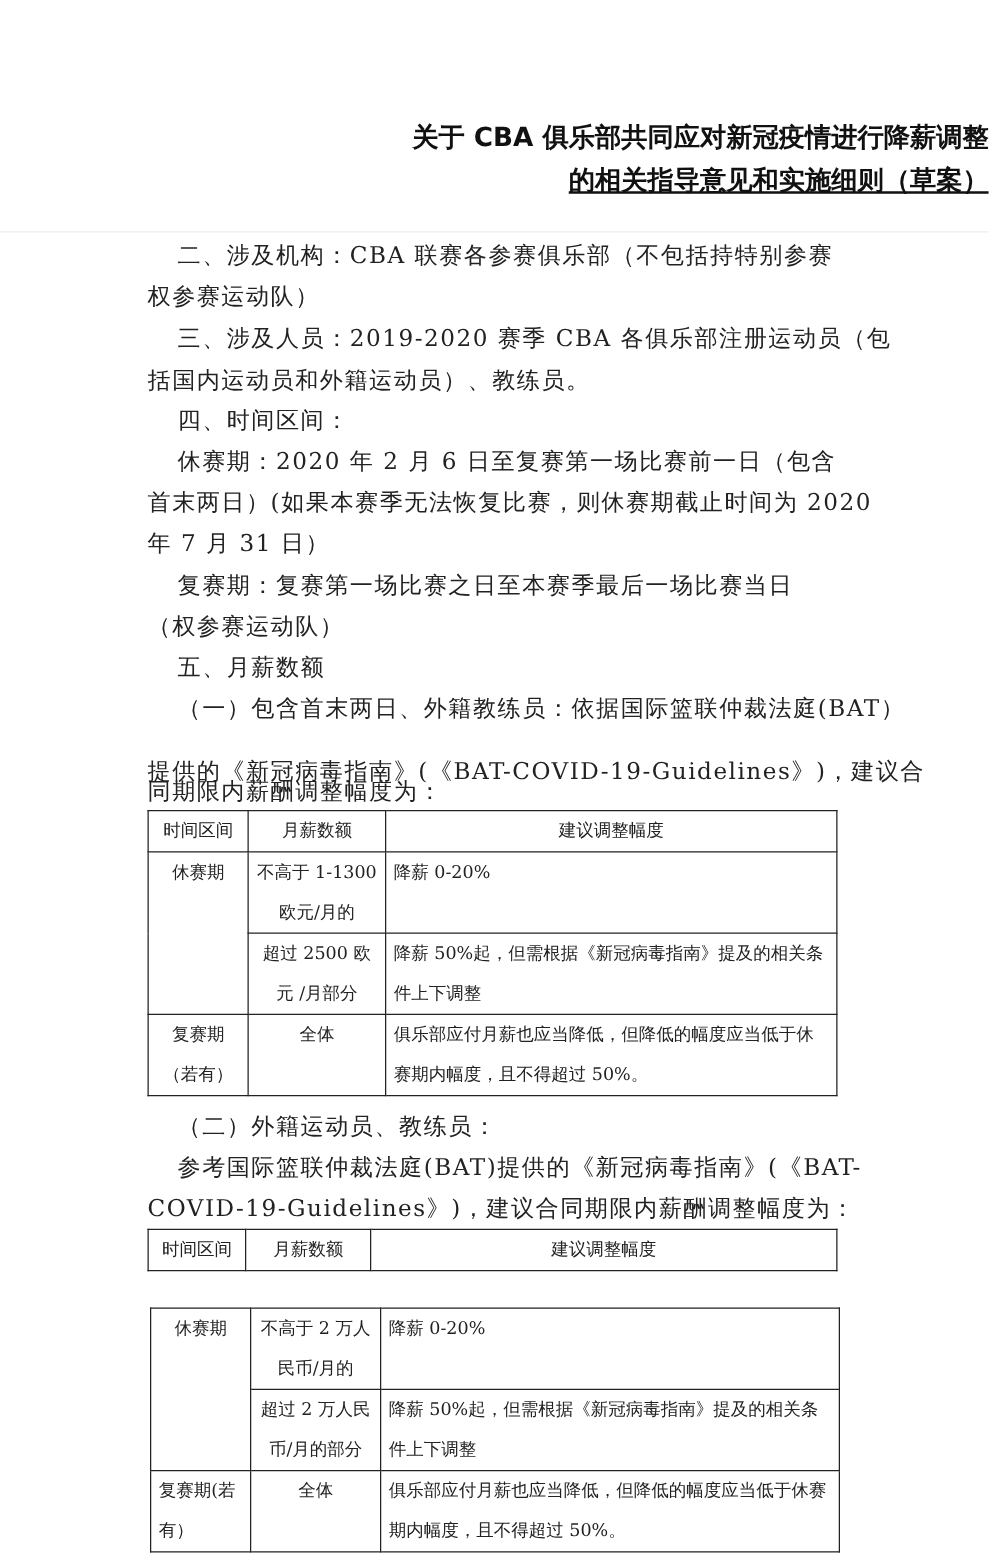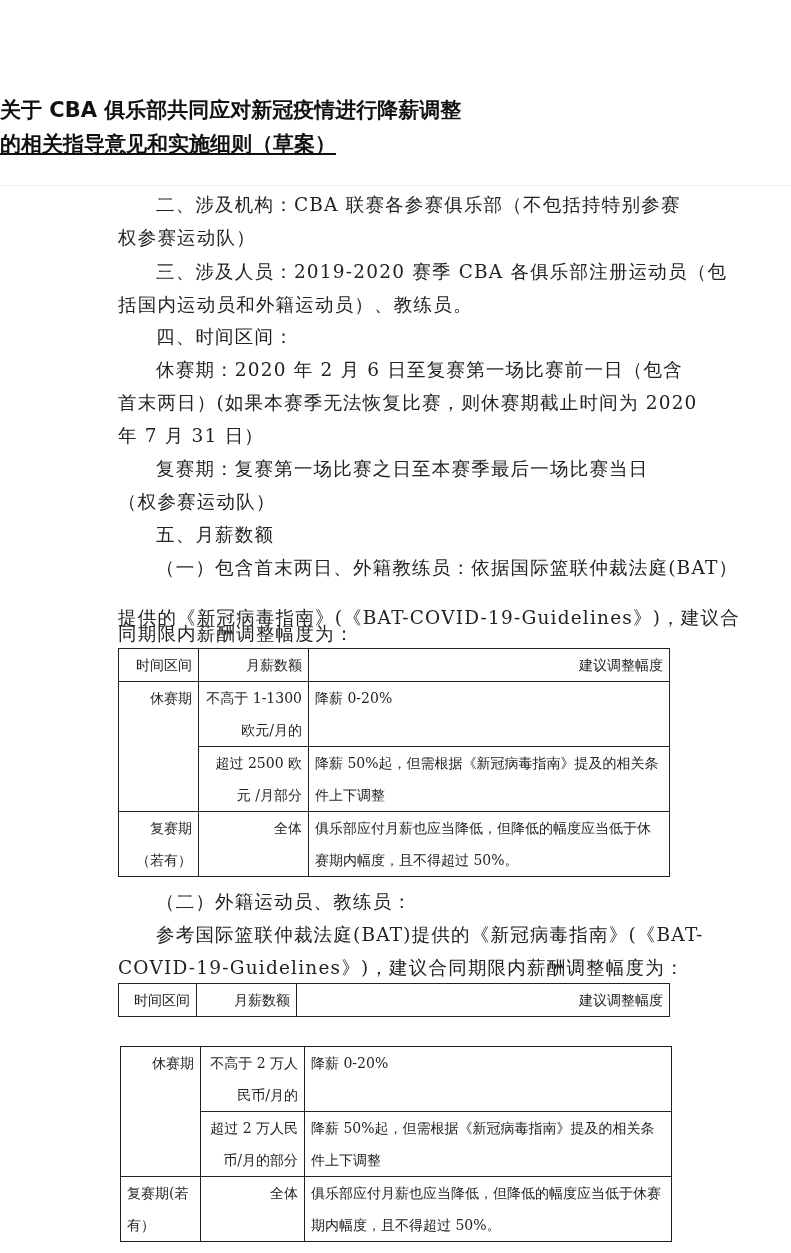--- a/index.html
+++ b/index.html
@@ -2,42 +2,42 @@
 <html><head>
 <meta charset="utf-8">
 <style>
   html, body { margin: 0; padding: 0; background: #ffffff; }
   body {
     width: 791px; height: 1253px; position: relative; overflow: hidden;
     font-family: "DejaVu Serif", "Liberation Serif", serif;
     color: #1a1a1a;
   }
   .title {
-    position: absolute; left: 0; width: 791px; text-align: left;
+    position: absolute; left: 0; width: 791px; text-align: right;
     font-family: "DejaVu Sans", "Liberation Sans", sans-serif;
     font-weight: bold; font-size: 21px; color: #111;
   }
   .t1 { top: 96px; }
   .t2 { top: 130px; text-decoration: underline; }
   .sep { position: absolute; left: 0; top: 185px; width: 791px; height: 1px; background: #eeeeee; }
   .line {
     position: absolute; left: 118px; width: 556px;
     font-size: 18.5px; line-height: 24px; white-space: nowrap; color: #222;
     letter-spacing: 1.2px;
   }
-  .ind { left: 156px; }
+  .ind { left: 142px; }
   table {
     position: absolute; border-collapse: collapse;
     font-size: 14px; color: #222;
   }
   td {
     border: 1.5px solid #222; vertical-align: top; padding: 0 6px;
     line-height: 32px;
   }
-  td.c { text-align: right; margin-left: 36px; }
+  td.c { text-align: center; margin-left: 36px; }
   .tbl1 { left: 118px; top: 648px; width: 552px; }
   .tbl2h { left: 118px; top: 983px; width: 552px; }
   .tbl3 { left: 120px; top: 1046px; width: 552px; }
 </style>
 </head>
 <body>
 
 <div class="title t1">关于 CBA 俱乐部共同应对新冠疫情进行降薪调整</div>
 <div class="title t2">的相关指导意见和实施细则（草案）</div>
 <div class="sep"></div>

